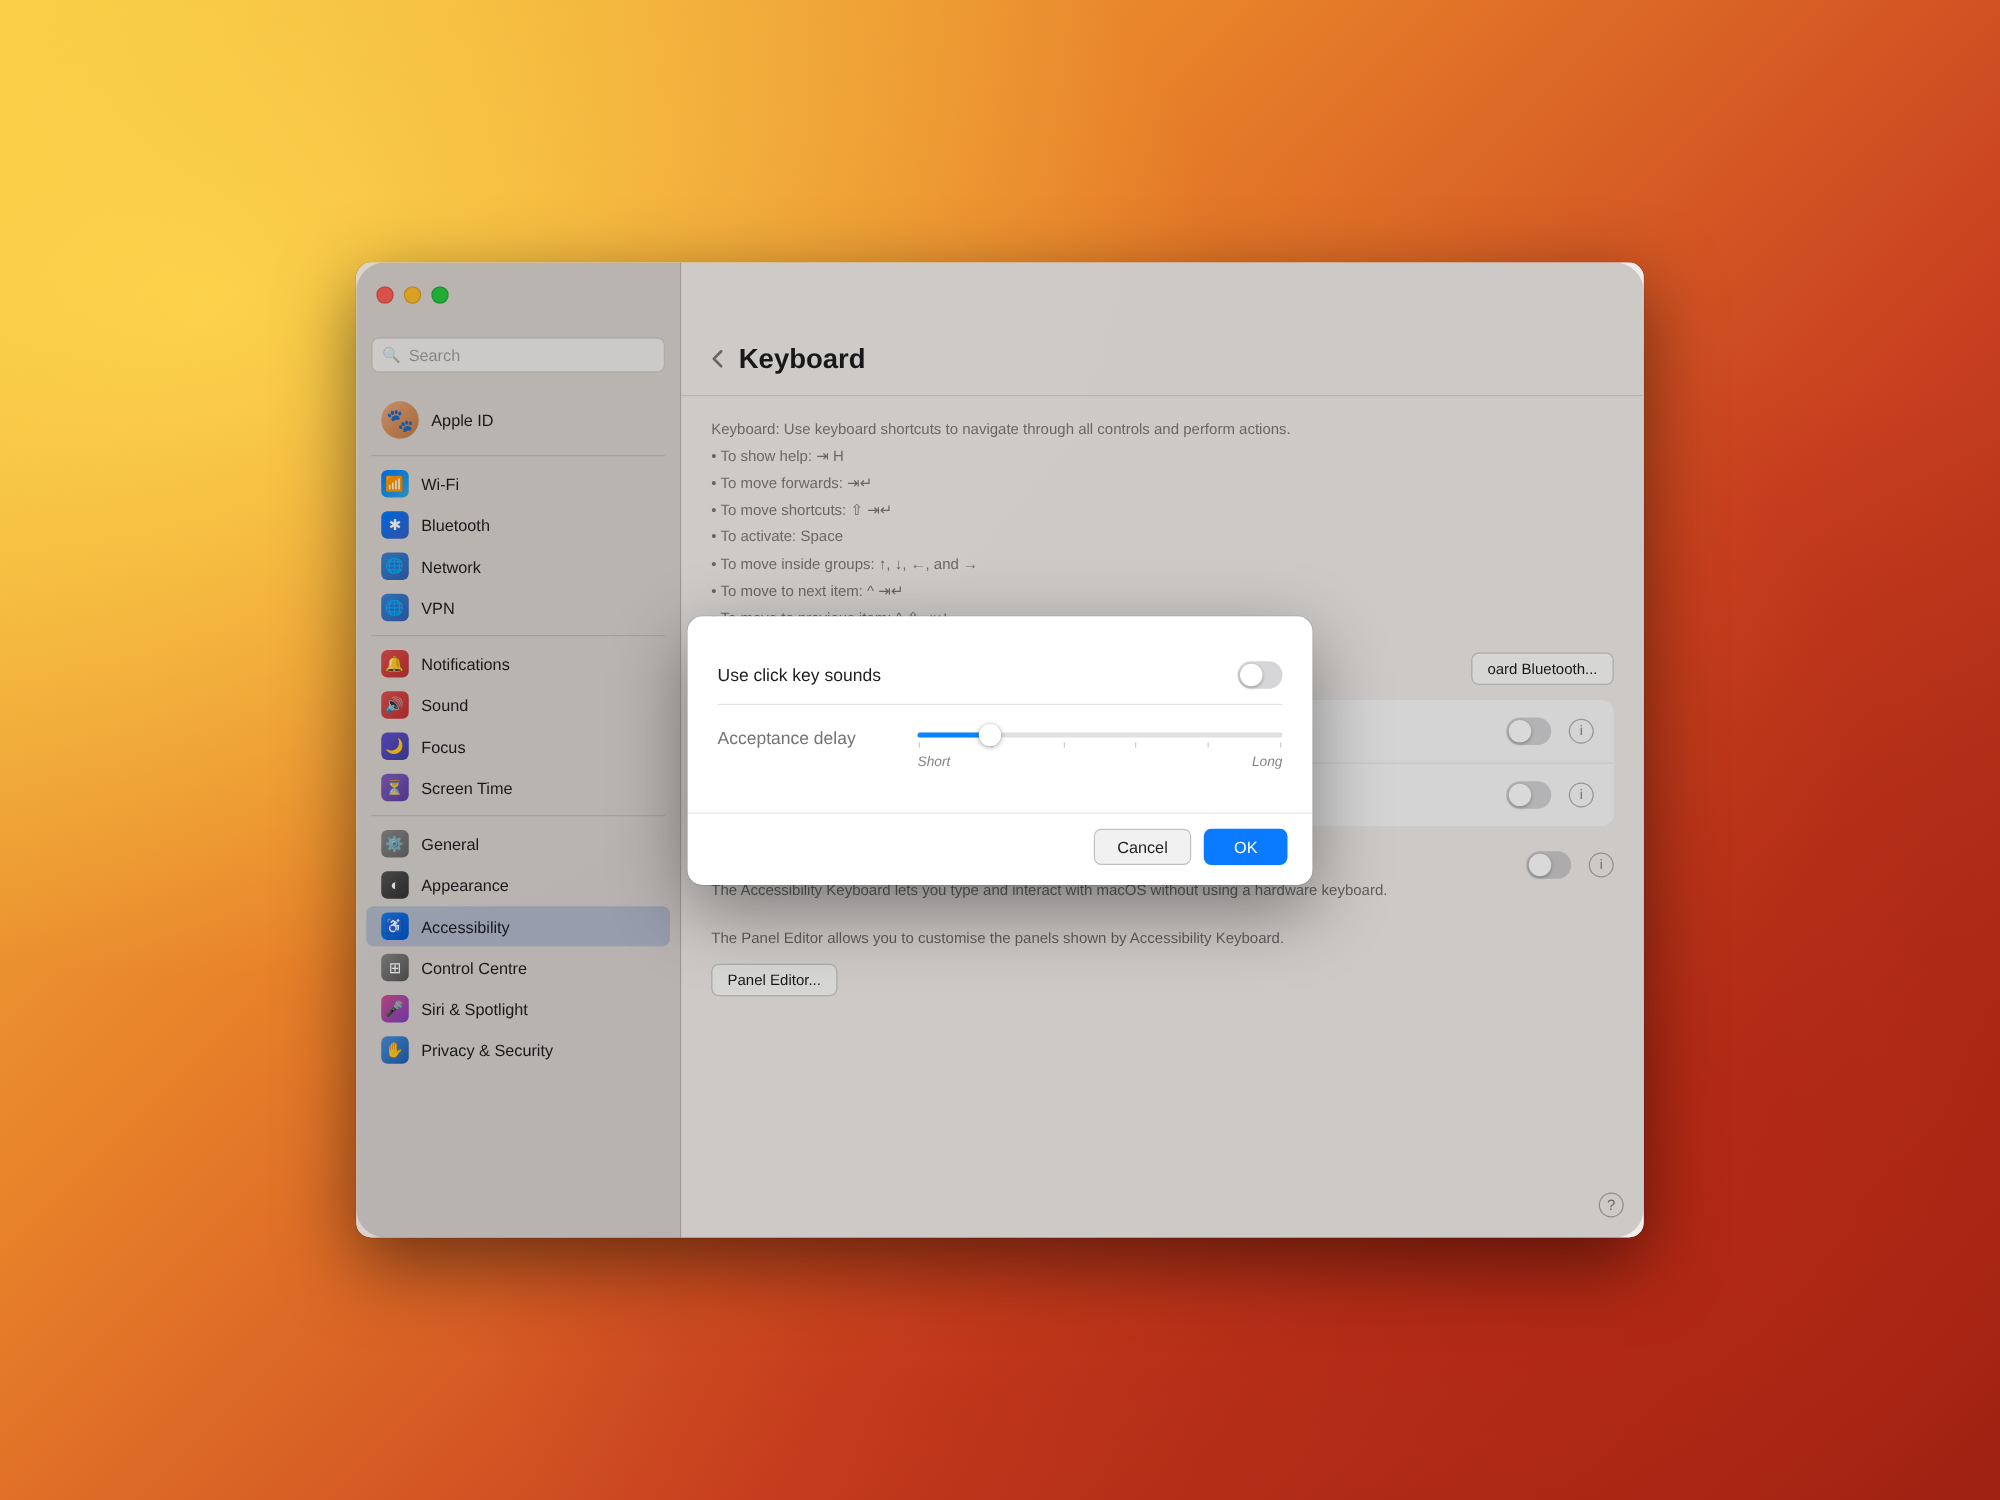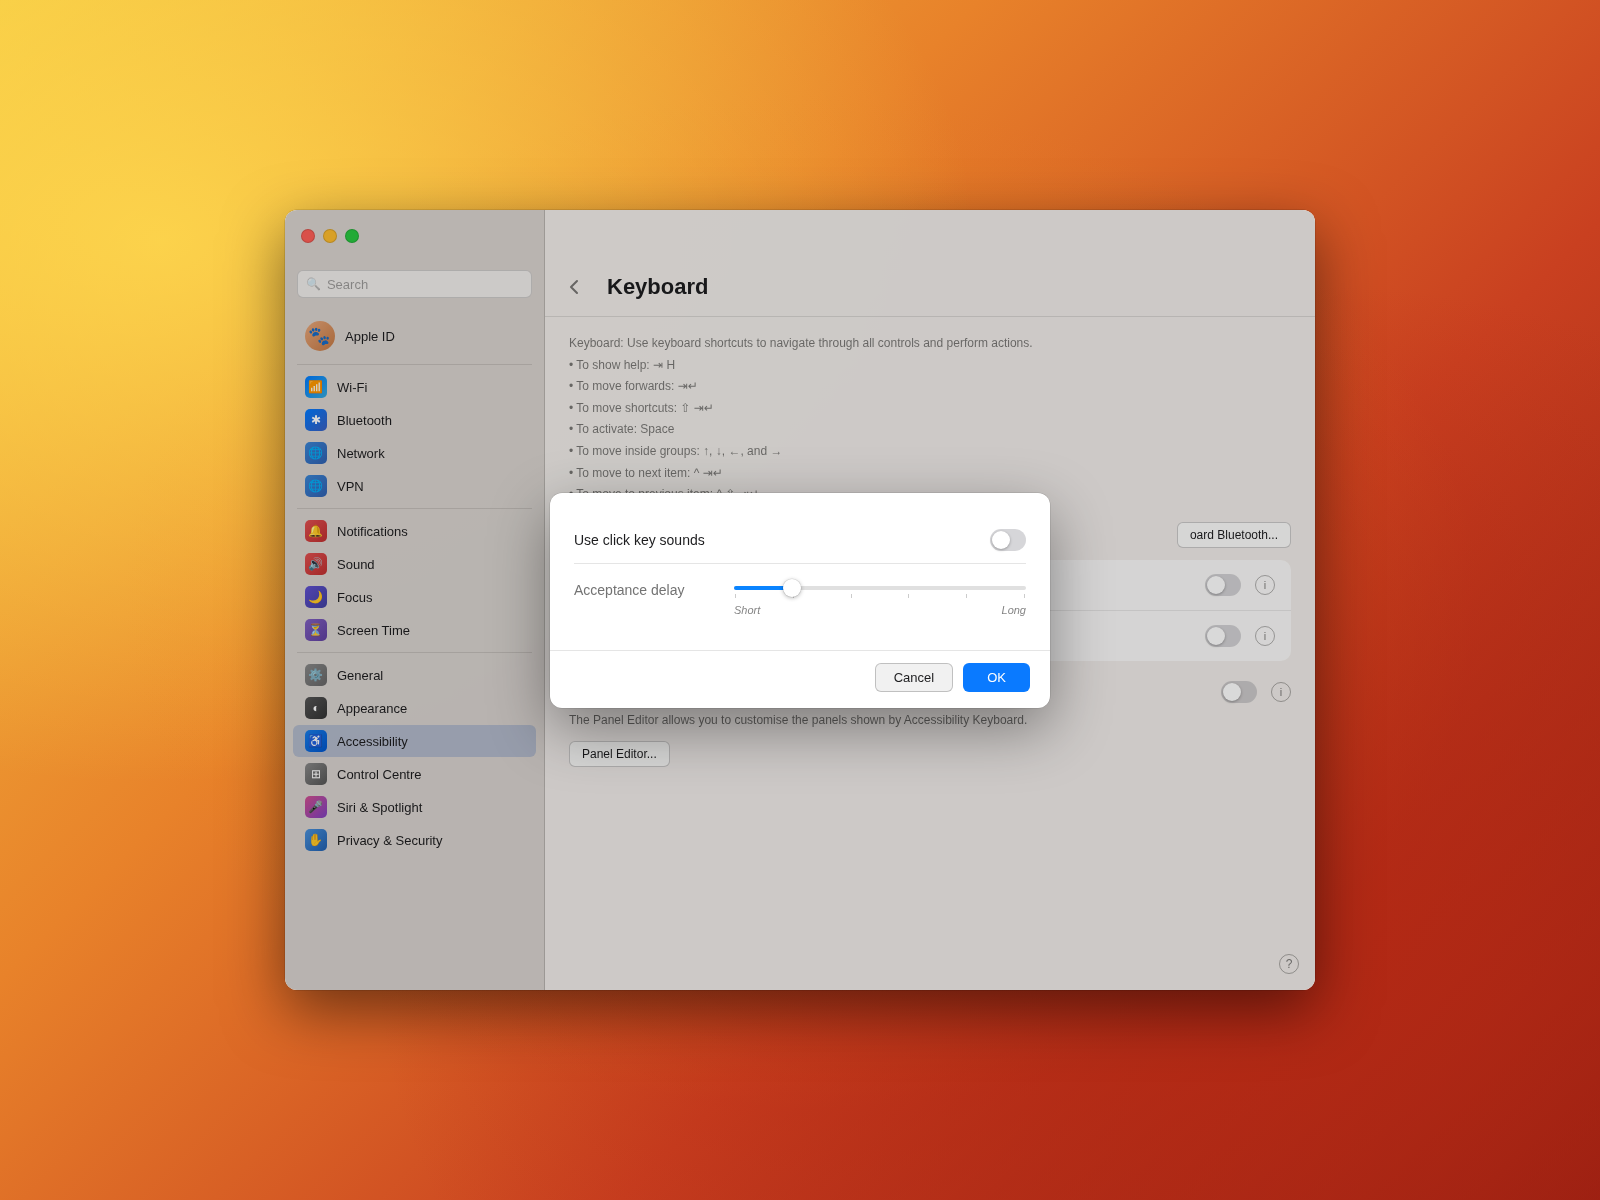--- a/index.html
+++ b/index.html
@@ -177,21 +177,21 @@
       padding-top: 52px;
       overflow-y: auto;
       background: rgba(242, 238, 235, 0.9);
       position: relative;
     }
 
     .content-header {
       display: flex;
       align-items: center;
       padding: 12px 24px 16px;
-      gap: 28px;
+      gap: 12px;
       border-bottom: 0.5px solid rgba(0,0,0,0.1);
     }
 
     .back-button {
       color: rgba(0,0,0,0.5);
       font-size: 18px;
       cursor: pointer;
       display: flex;
       align-items: center;
     }
@@ -334,21 +334,21 @@
 
     
     .modal-overlay {
       position: absolute;
       inset: 0;
       background: rgba(0,0,0,0.15);
       z-index: 100;
       display: flex;
       align-items: center;
       justify-content: center;
-      border-radius: 12px;
+      border-radius: 23px;
     }
 
     .modal-dialog {
       width: 500px;
       background: white;
       border-radius: 12px;
       box-shadow: 0 20px 60px rgba(0,0,0,0.4), 0 0 0 0.5px rgba(0,0,0,0.15);
       overflow: hidden;
     }
 
@@ -673,20 +673,21 @@
             </div>
             <div class="info-icon">i</div>
           </div>
         </div>
       </div>
 
       <div class="accessibility-keyboard-section">
         <div style="display:flex; align-items:flex-start; justify-content:space-between; margin-bottom:8px;">
           <div>
             <div class="section-title-lg">Accessibility Keyboard</div>
+            <div class="section-desc">The Accessibility Keyboard lets you type and interact with macOS without using a hardware keyboard.</div>
           </div>
           <div class="row-right">
             <div class="toggle-switch">
               <div class="knob"></div>
             </div>
             <div class="info-icon">i</div>
           </div>
         </div>
         <div class="section-desc">The Panel Editor allows you to customise the panels shown by Accessibility Keyboard.</div>
         <div style="margin-top:0;">

